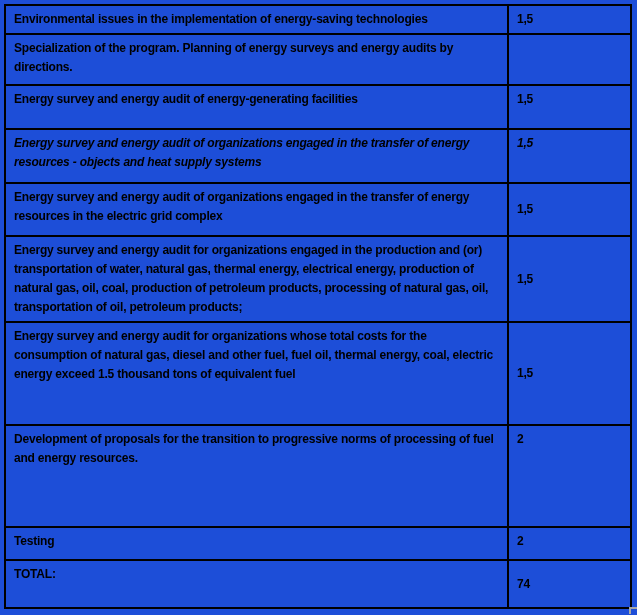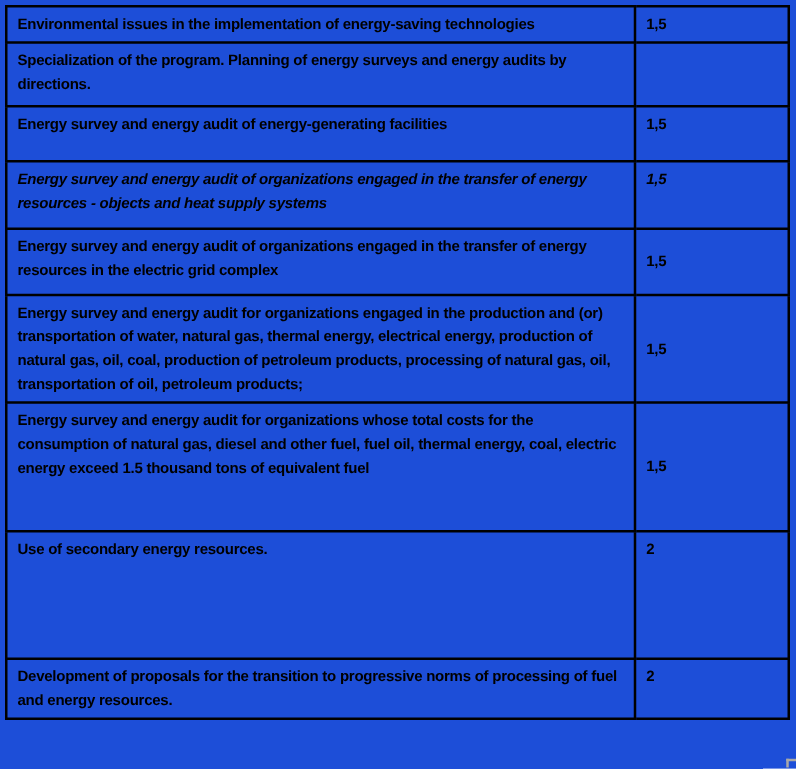--- a/index.html
+++ b/index.html
@@ -97,23 +97,27 @@
         </tr>
         <tr>
           <td class="topic-cell">Energy survey and energy audit for organizations engaged in the production and (or) transportation of water, natural gas, thermal energy, electrical energy, production of natural gas, oil, coal, production of petroleum products, processing of natural gas, oil, transportation of oil, petroleum products;</td>
           <td class="value-cell">1,5</td>
         </tr>
         <tr>
           <td class="topic-cell">Energy survey and energy audit for organizations whose total costs for the consumption of natural gas, diesel and other fuel, fuel oil, thermal energy, coal, electric energy exceed 1.5 thousand tons of equivalent fuel</td>
           <td class="value-cell">1,5</td>
         </tr>
         <tr>
-          <td class="topic-cell">Use of secondary energy resources.</td>
+          <td class="topic-cell">Development of proposals for the transition to progressive norms of processing of fuel and energy resources.</td>
           <td class="value-cell">2</td>
         </tr>
         <tr>
-          <td class="topic-cell">Development of proposals for the transition to progressive norms of processing of fuel and energy resources.</td>
+          <td class="topic-cell">Testing</td>
           <td class="value-cell">2</td>
+        </tr>
+        <tr>
+          <td class="topic-cell">TOTAL:</td>
+          <td class="value-cell">74</td>
         </tr>
       </tbody>
   </table>
   <div class="resize-handle"></div>
 </div>
 
 </body></html>

